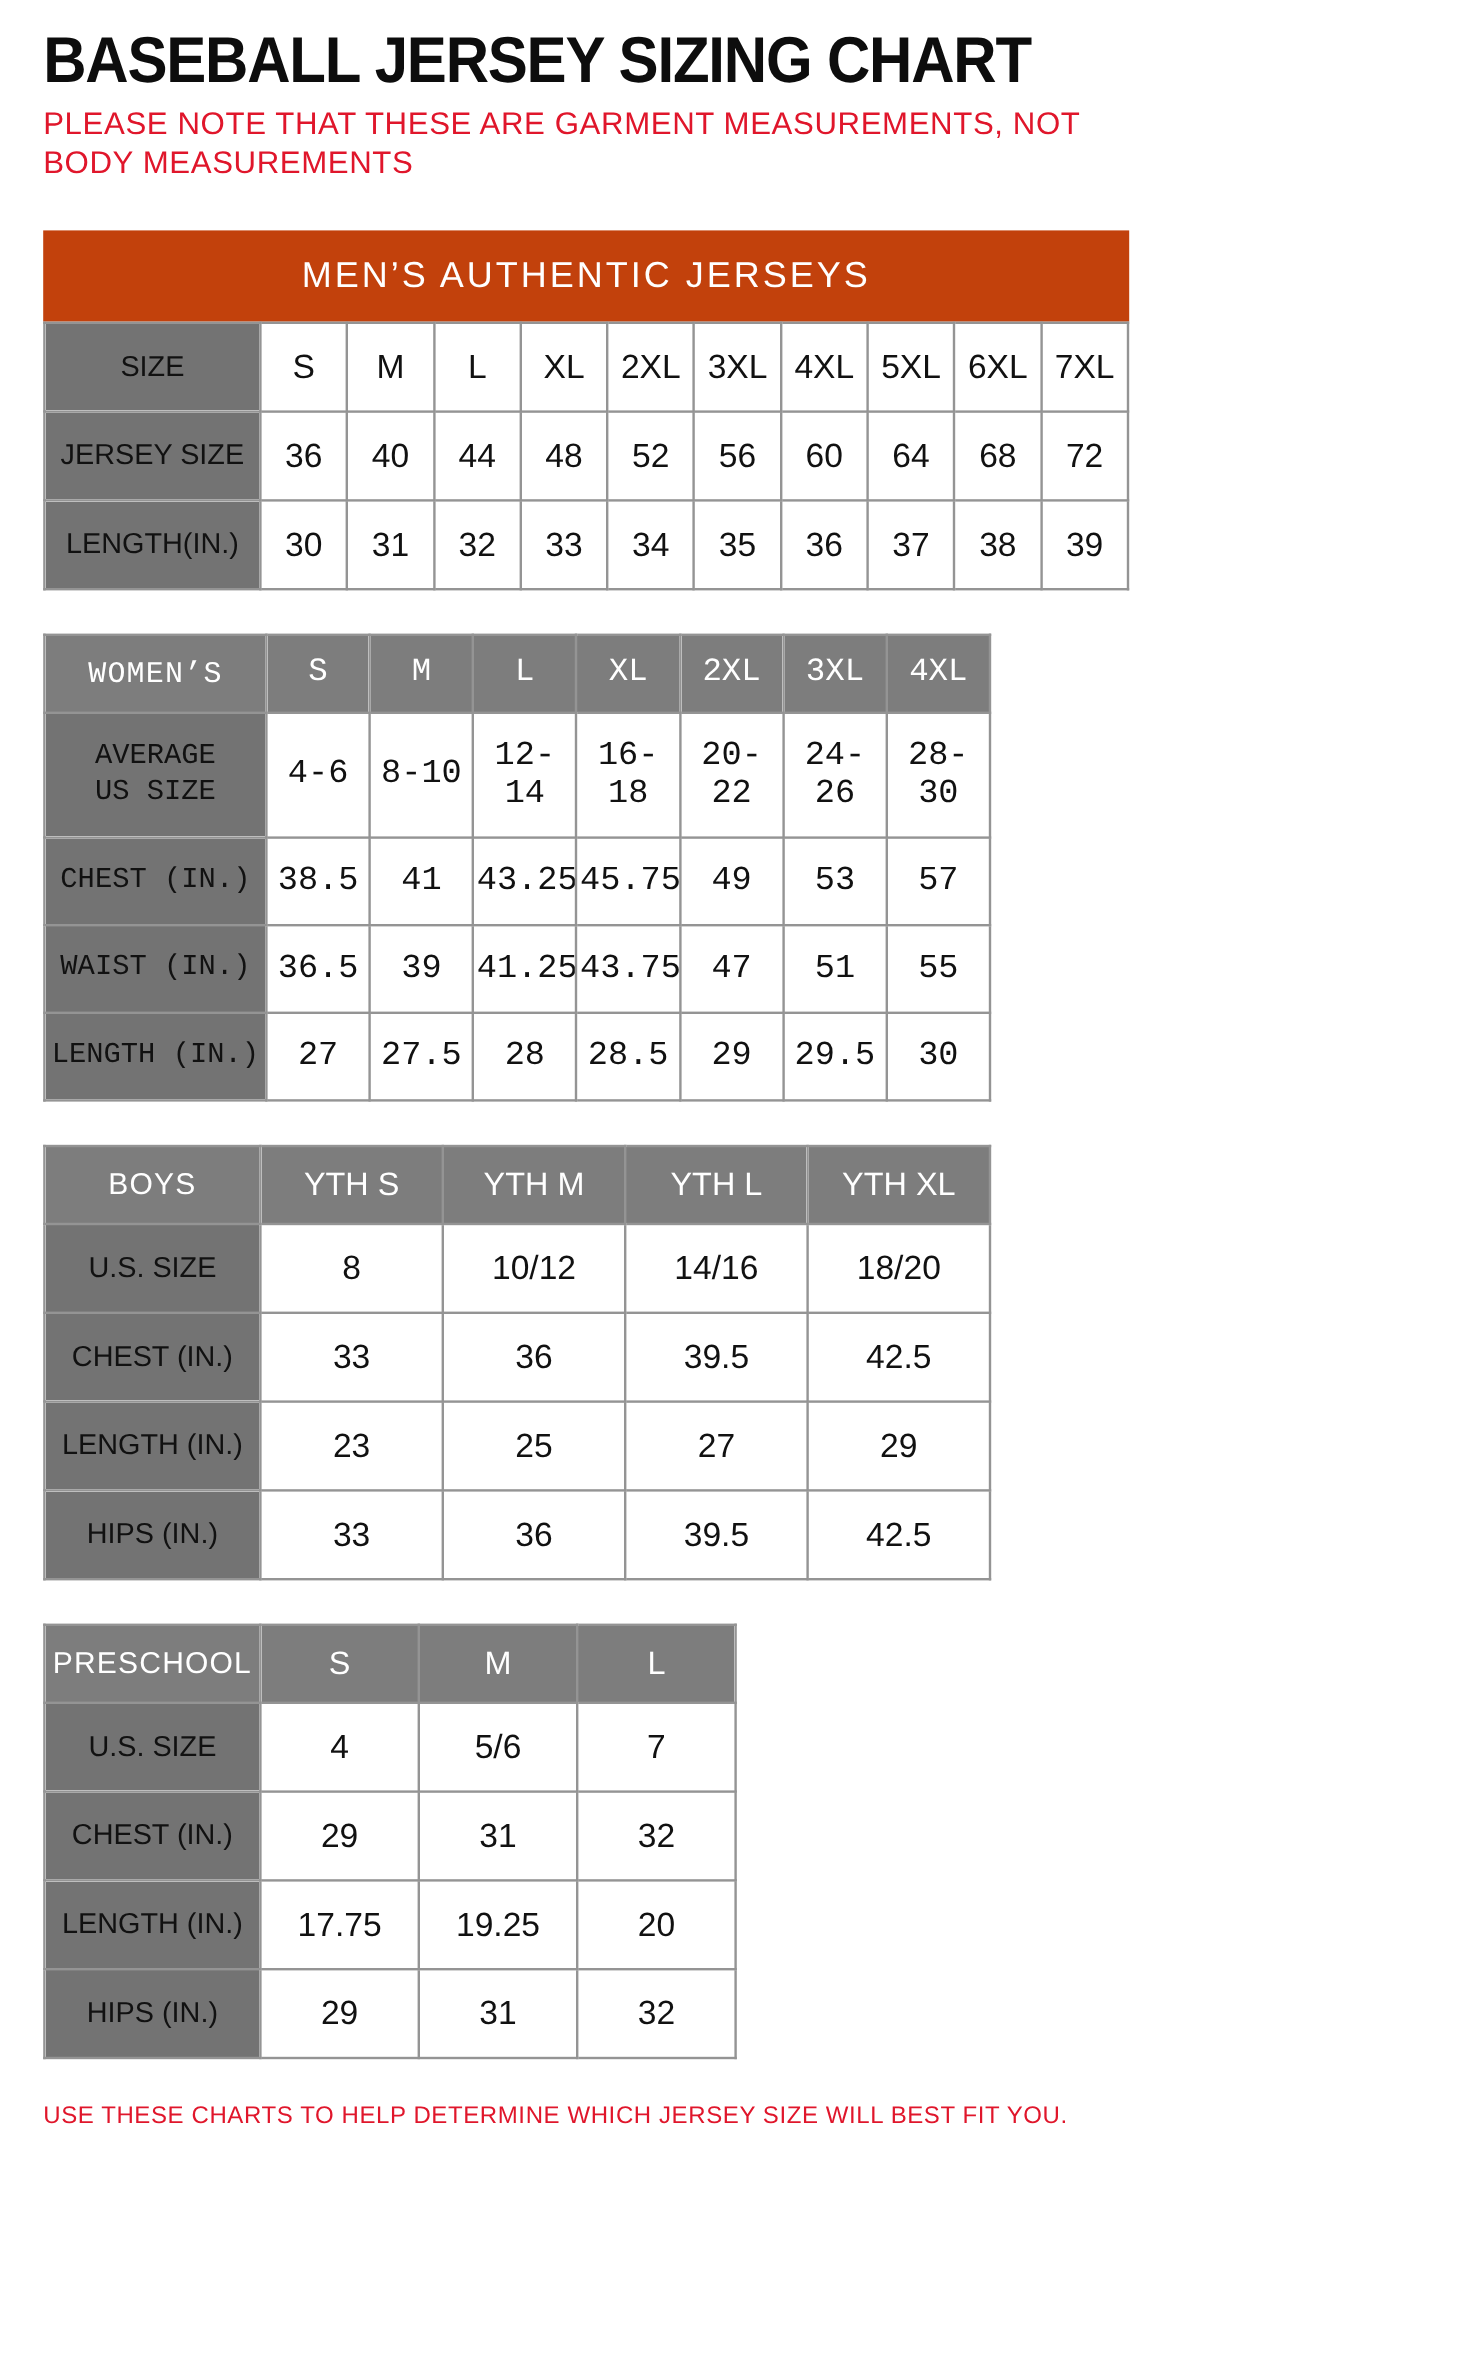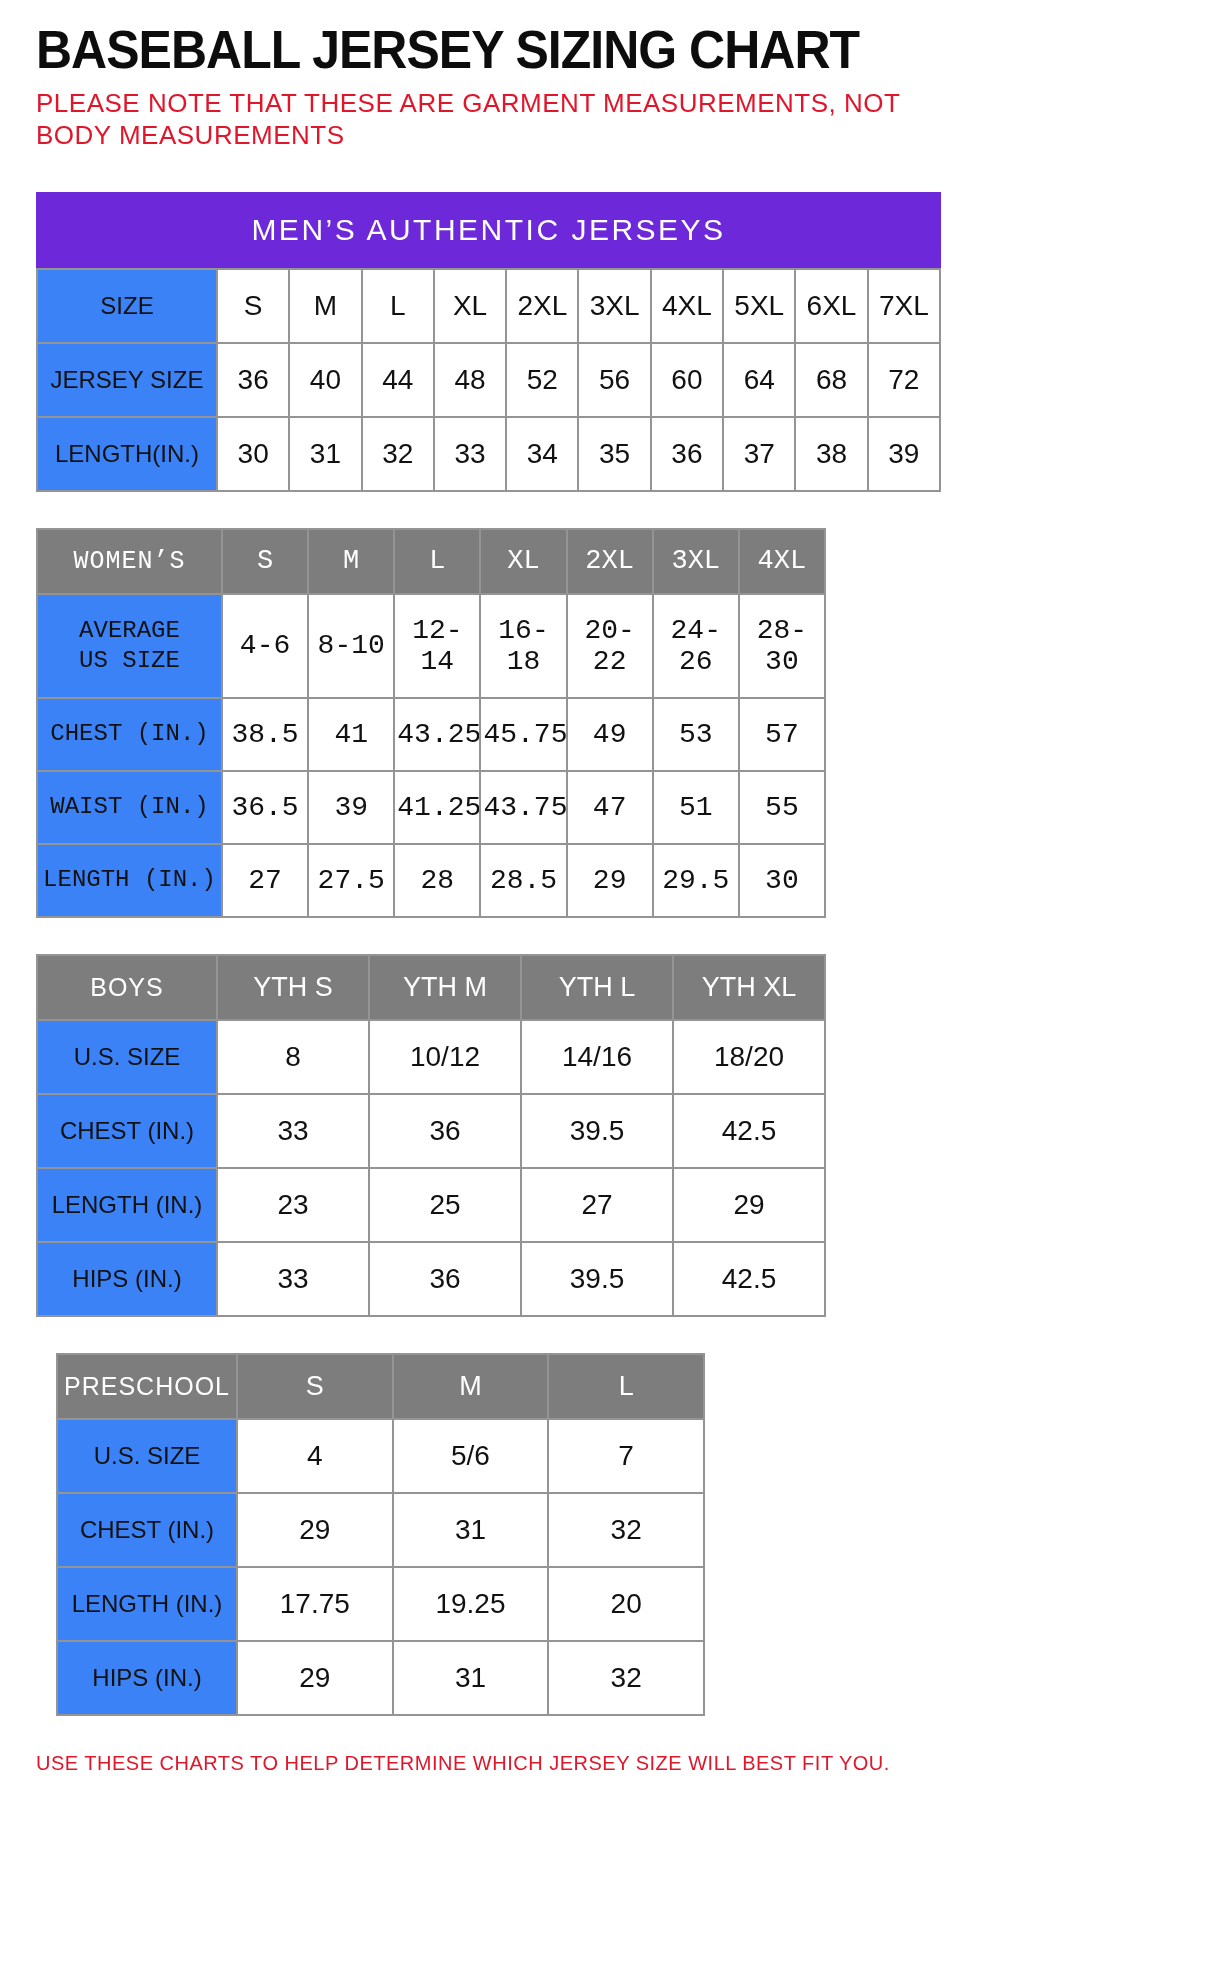--- a/index.html
+++ b/index.html
@@ -30,21 +30,21 @@
   .red-note {
     color: #e0162b;
     font-size: 26px;
     line-height: 1.25;
     letter-spacing: 0.5px;
     max-width: 900px;
     margin: 0 0 40px 0;
   }
   .tbl-section { margin-bottom: 36px; }
   .banner {
-    background: #6d28d9;
+    background: #c2410c;
     color: #ffffff;
     text-align: center;
     font-size: 30px;
     letter-spacing: 2.5px;
     padding: 21px 0;
   }
   table.tbl {
     border-collapse: collapse;
     table-layout: fixed;
   }
@@ -58,41 +58,41 @@
   .value-cell {
     font-size: 28px;
     font-weight: normal;
     padding: 20px 2px;
     background: #ffffff;
     color: #111;
   }
   .label-cell {
     font-size: 24px;
     padding: 20px 4px;
-    background: #3b82f6;
+    background: #737373;
     color: #111;
     white-space: pre-line;
     line-height: 1.25;
   }
   .header-cell {
     background: #7d7d7d;
     color: #ffffff;
     border-color: #949494;
     font-weight: normal;
   }
   th.value-cell.header-cell { font-size: 27px; padding: 16px 2px; }
   th.label-cell.header-cell { font-size: 25px; padding: 16px 4px; letter-spacing: 1px; }
 
   .mens  { width: 905px; }
   .mens  .label-cell { width: 180px; }
   .womens{ width: 790px; }
   .womens .label-cell { width: 185px; }
   .boys  { width: 790px; }
   .boys  .label-cell { width: 180px; }
-  .preschool { width: 649px; margin-left: 20px; }
+  .preschool { width: 578px; }
   .preschool .label-cell { width: 180px; }
 
   .footer-note {
     color: #e0162b;
     font-size: 20px;
     letter-spacing: 0.5px;
     margin-top: 4px;
   }
 </style>
 </head>

